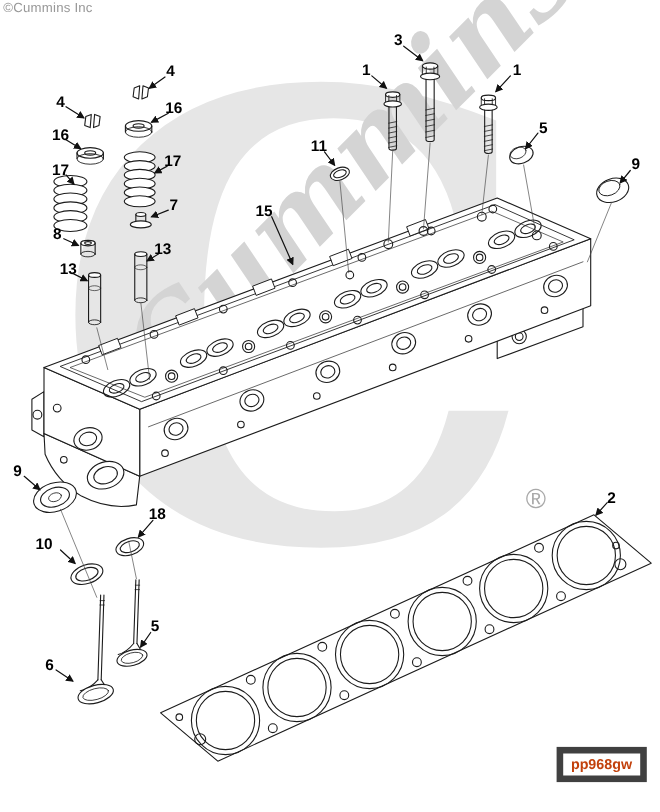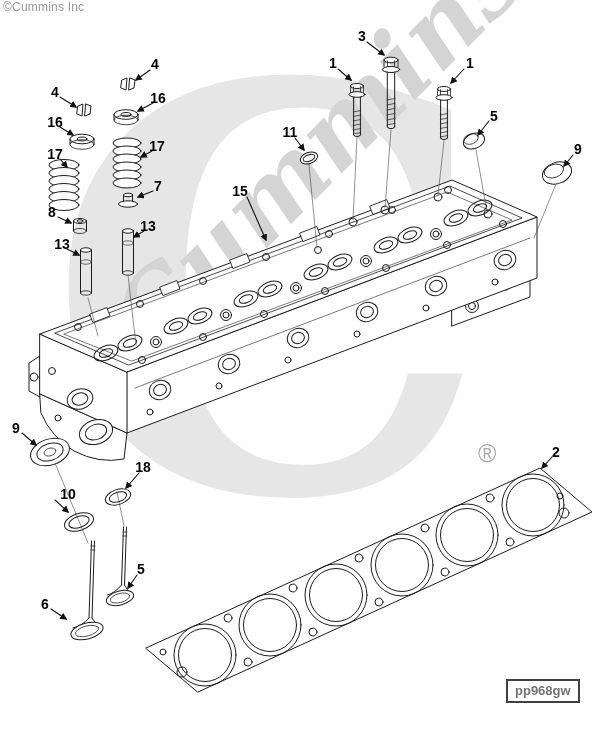--- a/index.html
+++ b/index.html
@@ -3,22 +3,22 @@
 <meta charset="utf-8">
 <style>
   *{margin:0;padding:0;box-sizing:border-box}
   html,body{background:#ffffff}
   .stage{position:relative;width:600px;height:738px;background:#fff;overflow:hidden;
          font-family:"Liberation Sans", sans-serif;margin:0 auto}
   .stage svg{position:absolute;left:0;top:0}
   .copyright{position:absolute;left:3px;top:0;font-size:12px;color:#979797;letter-spacing:0.2px}
   .callout{position:absolute;transform:translate(-50%,-50%);font-weight:bold;font-size:14px;
            color:#000;line-height:1;white-space:nowrap}
-  .partcode{position:absolute;left:506px;top:679px;border:2px solid #404040;background:#fff;
-            padding:2px 7px 3px 7px;font-weight:bold;font-size:13px;color:#737373}
+  .partcode{position:absolute;left:506px;top:679px;border:6px solid #404040;background:#fff;
+            padding:2px 7px 3px 7px;font-weight:bold;font-size:13px;color:#c2410c}
 </style>
 </head>
 <body>
 
 <div class="stage">
 
   <svg width="600" height="738" viewBox="0 0 600 738">
     <defs>
       <marker id="arw" viewBox="0 0 10 10" refX="8" refY="5" markerWidth="6.5" markerHeight="6.5" orient="auto">
         <path d="M0,0 L10,5 L0,10 z" fill="#111"></path>
@@ -361,20 +361,20 @@
     <span class="callout" style="left:578px;top:149px">9</span>
     <span class="callout" style="left:55px;top:154px">17</span>
     <span class="callout" style="left:240px;top:191px">15</span>
     <span class="callout" style="left:158px;top:186px">7</span>
     <span class="callout" style="left:52px;top:212px">8</span>
     <span class="callout" style="left:148px;top:226px">13</span>
     <span class="callout" style="left:62px;top:244px">13</span>
     <span class="callout" style="left:16px;top:428px">9</span>
     <span class="callout" style="left:556px;top:452px">2</span>
     <span class="callout" style="left:143px;top:467px">18</span>
-    <span class="callout" style="left:68px;top:494px">10</span>
+    <span class="callout" style="left:40px;top:494px">10</span>
     <span class="callout" style="left:141px;top:569px">5</span>
     <span class="callout" style="left:45px;top:604px">6</span>
   </div>
 
   <div class="partcode">pp968gw</div>
 
 </div>
 
 </body></html>

